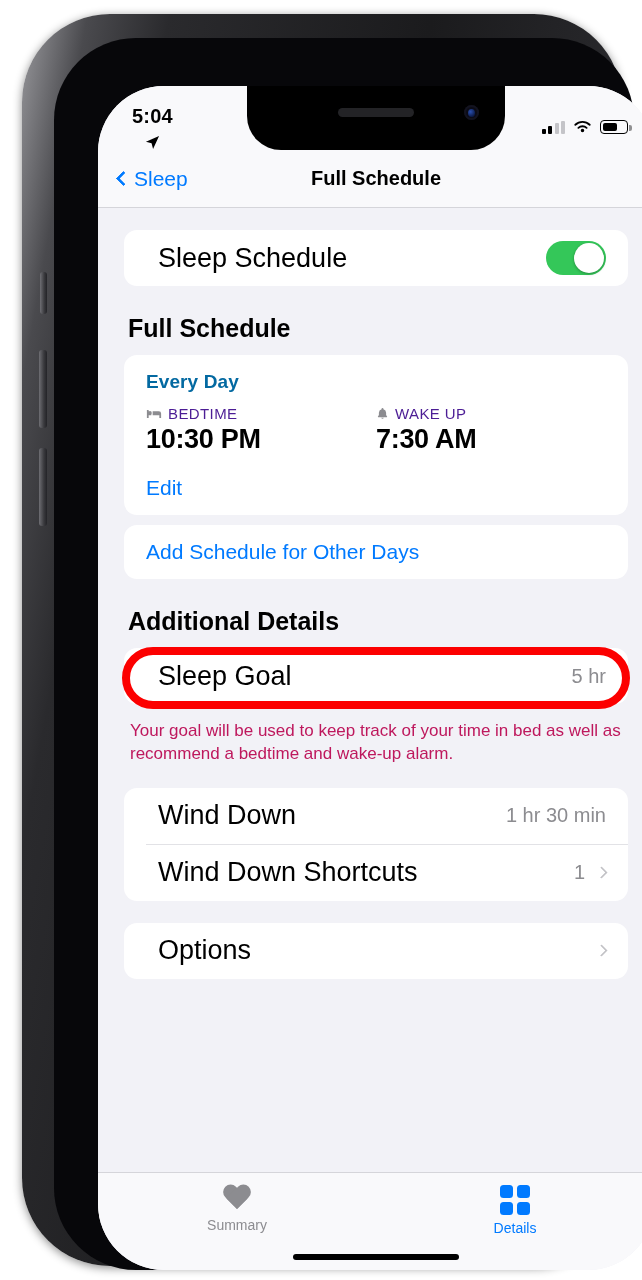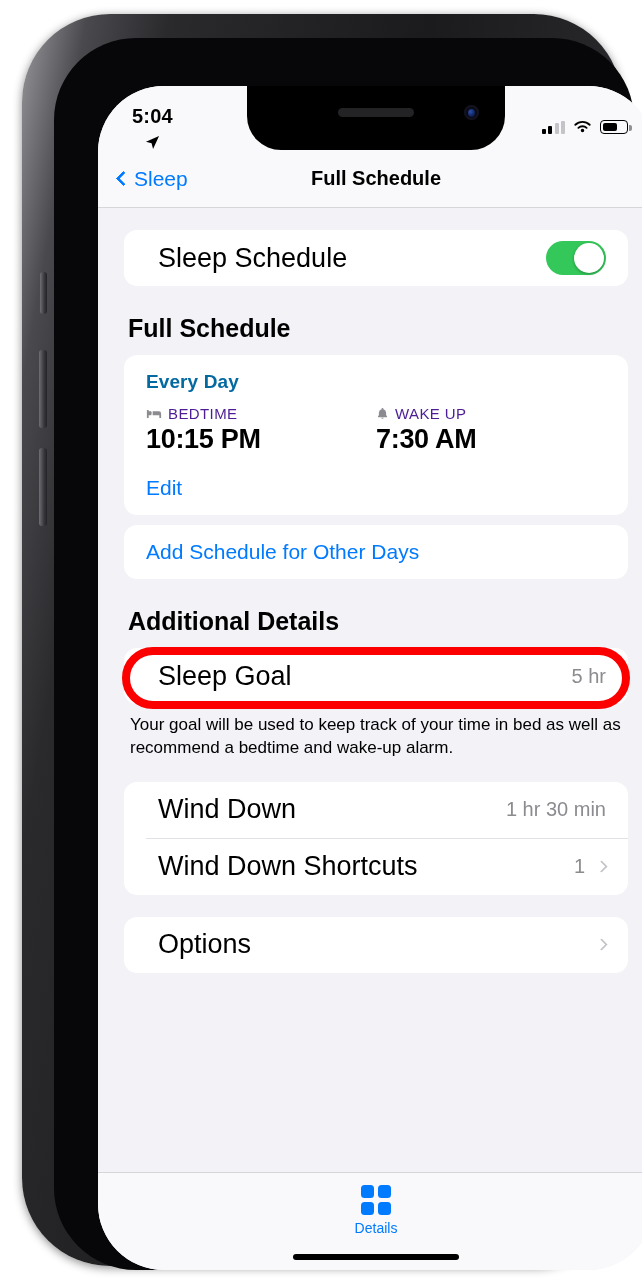--- a/index.html
+++ b/index.html
@@ -136,22 +136,22 @@
   
   .toggle { width:60px; height:34px; border-radius:17px; background:#34c759; position:relative; cursor:pointer; }
   .toggle .knob { position:absolute; top:2px; right:2px; width:30px; height:30px; border-radius:50%;
                   background:#fff; box-shadow:0 1px 3px rgba(0,0,0,.3); }
 
   .section-title {
     font-size:25px; font-weight:700; color:#000;
     margin:28px 0 12px 4px;
   }
   .footnote {
-    font-size:17px; color:#000000; line-height:1.35;
-    margin:10px 6px 0 6px;
+    font-size:17px; color:#be185d; line-height:1.35;
+    margin:16px 6px 0 6px;
   }
 
   
   #schedule-card { padding:16px 22px 0 22px; }
   #every-day { font-size:19px; font-weight:700; color:#0369a1; letter-spacing:.1px; }
   #times { display:flex; margin-top:12px; }
   .time-col { width:52%; }
   .time-head { display:flex; align-items:center; gap:6px; font-size:15px; color:#4c1d95; letter-spacing:.4px; }
   .time-val { font-size:27px; font-weight:700; color:#000; margin-top:2px; letter-spacing:-.3px; }
 
@@ -267,21 +267,21 @@
             <div id="every-day">Every Day</div>
             <div id="times">
               <div class="time-col">
                 <div class="time-head">
                   <svg width="16" height="12" viewBox="0 0 18 13">
                     <path d="M1 2v9h2V8h12v3h2V6a2.6 2.6 0 00-2.6-2.6H7.5V8H6V3.4H3V2z" fill="#8c8c90"></path>
                     <circle cx="4.6" cy="5.4" r="1.7" fill="#8c8c90"></circle>
                   </svg>
                   <span>BEDTIME</span>
                 </div>
-                <div class="time-val">10:15 PM</div>
+                <div class="time-val">10:30 PM</div>
               </div>
               <div class="time-col">
                 <div class="time-head">
                   <svg width="13" height="13" viewBox="0 0 14 14">
                     <path d="M7 1a1 1 0 011 1v.4a4 4 0 012.9 3.8v2.3l1 1.6a.6.6 0 01-.5.9H2.6a.6.6 0 01-.5-.9l1-1.6V6.2A4 4 0 016 2.4V2a1 1 0 011-1z" fill="#8c8c90"></path>
                     <path d="M5.6 11.6a1.5 1.5 0 002.8 0z" fill="#8c8c90"></path>
                   </svg>
                   <span>WAKE UP</span>
                 </div>
                 <div class="time-val">7:30 AM</div>
@@ -334,20 +334,24 @@
           <div class="row">
             <span class="row-label">Options</span>
             <span class="chevron-r"></span>
           </div>
         </div>
 
         <div id="highlight"></div>
       </div>
 
       <div id="tabbar">
+        <div class="tab inactive">
+          <span class="heart"></span>
+          <span class="tab-label">Summary</span>
+        </div>
         <div class="tab active">
           <span class="grid4">
             <i></i>
               <i></i>
               <i></i>
               <i></i>
           </span>
           <span class="tab-label">Details</span>
         </div>
       </div>

